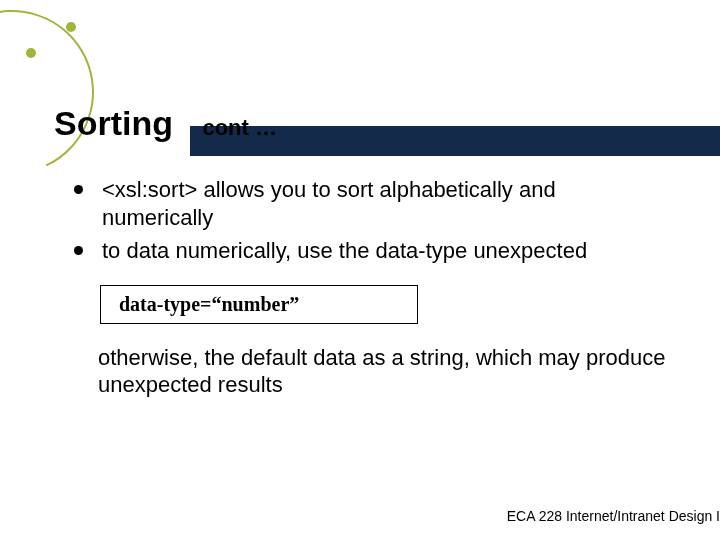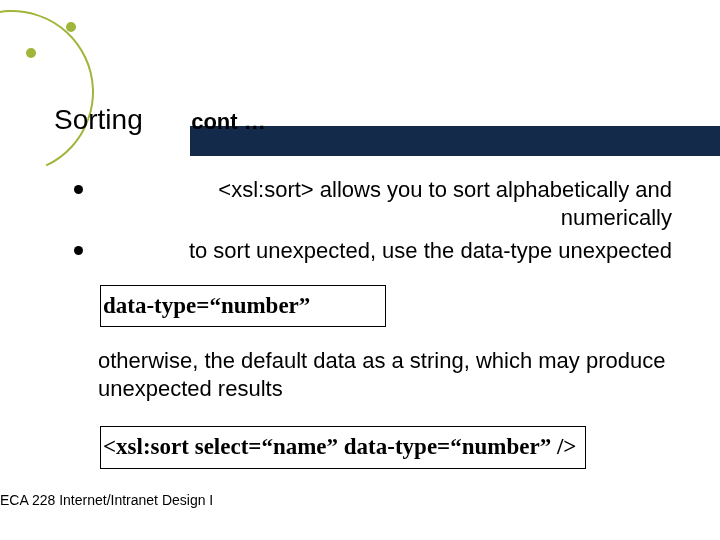--- a/index.html
+++ b/index.html
@@ -12,32 +12,32 @@
     position: relative;
     overflow: hidden;
   }
   .title-wrap {
     position: absolute;
     left: 54px;
     top: 104px;
     right: 40px;
   }
   .title-main {
-    font-size: 28px;
-    font-weight: normal;
+    font-size: 34px;
+    font-weight: bold;
     color: #000;
     display: inline-block;
     vertical-align: baseline;
   }
   .title-sub {
     font-size: 22px;
     font-weight: bold;
     color: #000;
     display: inline-block;
-    margin-left: 44px;
+    margin-left: 25px;
     vertical-align: baseline;
   }
   .title-bar {
     position: absolute;
     left: 190px;
     top: 126px;
     right: 0;
     height: 30px;
     background: #132a4a;
     z-index: -1;
@@ -48,58 +48,57 @@
     top: 176px;
     right: 48px;
     font-size: 22px;
     color: #000;
     line-height: 1.25;
   }
   ul.bullets {
     list-style: none;
     margin: 0;
     padding: 0;
-    text-align: right;
   }
   ul.bullets > li {
     position: relative;
     padding-left: 28px;
     margin-bottom: 6px;
   }
   ul.bullets > li::before {
     content: "";
     position: absolute;
     left: 0;
     top: 9px;
     width: 9px;
     height: 9px;
     background: #000;
     border-radius: 50%;
   }
   .bold { font-weight: normal; }
   .code-box {
     border: 1px solid #000;
-    padding: 6px 2px;
+    padding: 6px 18px;
     margin: 14px 0 14px 26px;
     font-family: "Times New Roman", Times, serif;
-    font-size: 23px;
+    font-size: 20px;
     font-weight: bold;
     display: inline-block;
   }
   .box1 { width: 280px; }
   .box2 { width: 480px; }
   .para {
     margin: 6px 0 10px 24px;
   }
   .footer {
     position: absolute;
-    bottom: 32px;
+    bottom: 16px;
     left: 0;
     right: 0;
-    text-align: left;
+    text-align: right;
     font-size: 14px;
     color: #000;
   }
   .accent-arc {
     position: absolute;
     left: -70px;
     top: 10px;
     width: 160px;
     height: 160px;
     border: 2px solid #9fb63a;
@@ -128,24 +127,23 @@
   <span class="title-main">Sorting</span>
   <span class="title-sub">cont …</span>
 </div>
 
 <div class="content">
   <ul class="bullets">
     <li>
       <span>&lt;xsl:sort&gt; allows you to sort alphabetically and numerically</span>
     </li>
     <li>
-      <span>to sort unexpected, use the </span><span class="bold">data-type</span><span> unexpected</span>
+      <span>to data numerically, use the </span><span class="bold">data-type</span><span> unexpected</span>
     </li>
   </ul>
 
   <div class="code-box box1">data-type=“number”</div>
 
   <div class="para">otherwise, the default data as a string, which may produce unexpected results</div>
 
-  <div class="code-box box2">&lt;xsl:sort select=“name” data-type=“number” /&gt;</div>
 </div>
 
 <div class="footer">ECA 228  Internet/Intranet Design I</div>
 
 </body></html>

